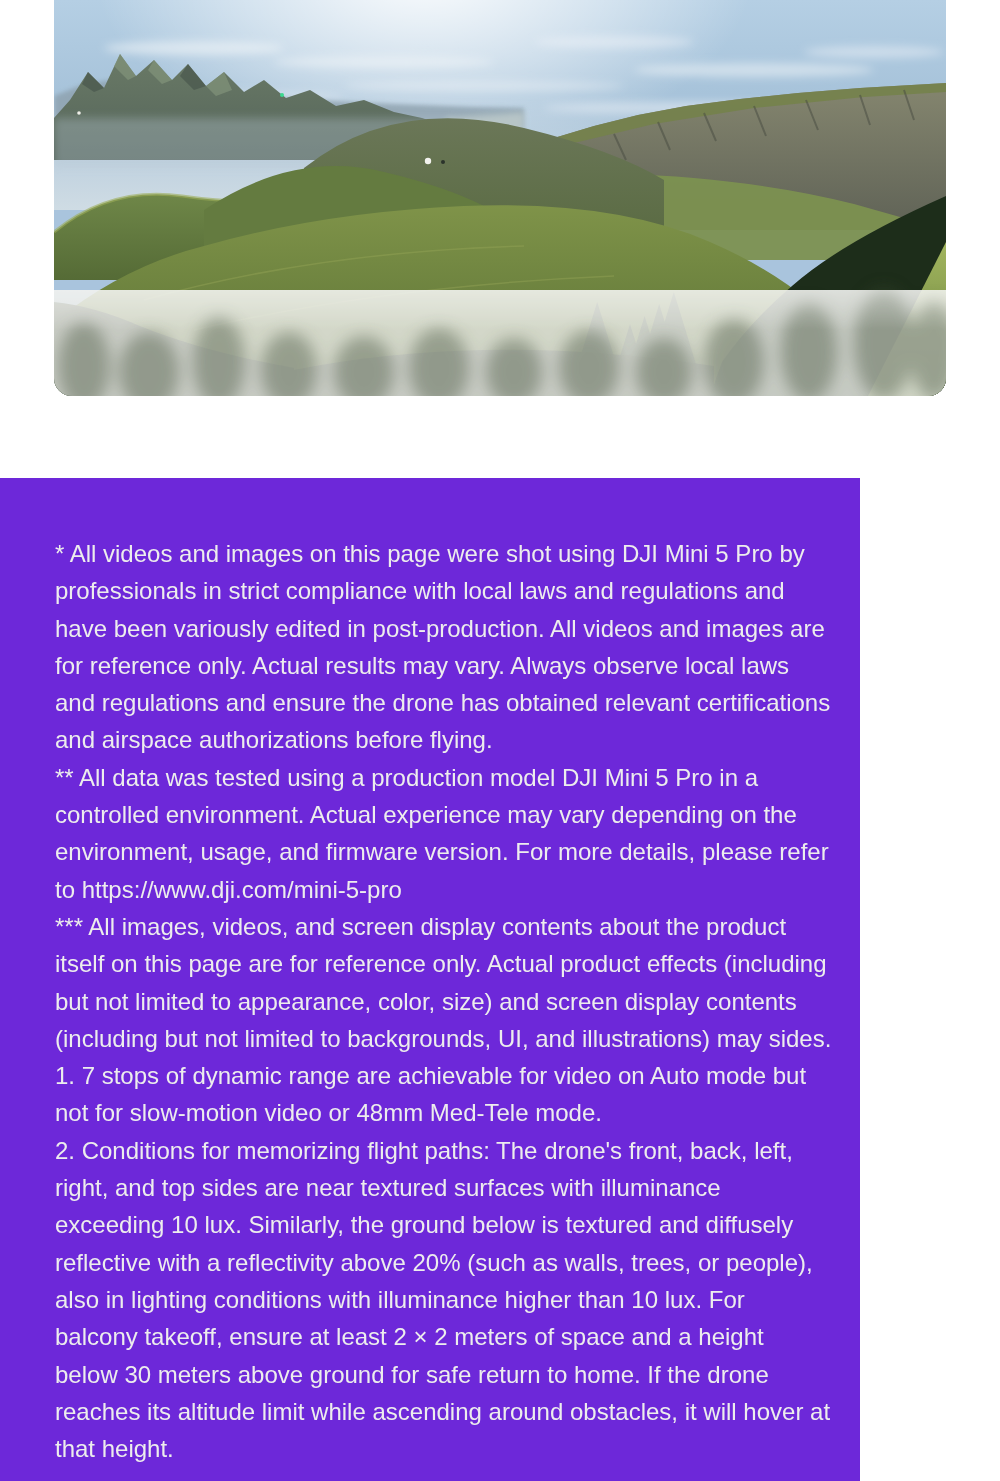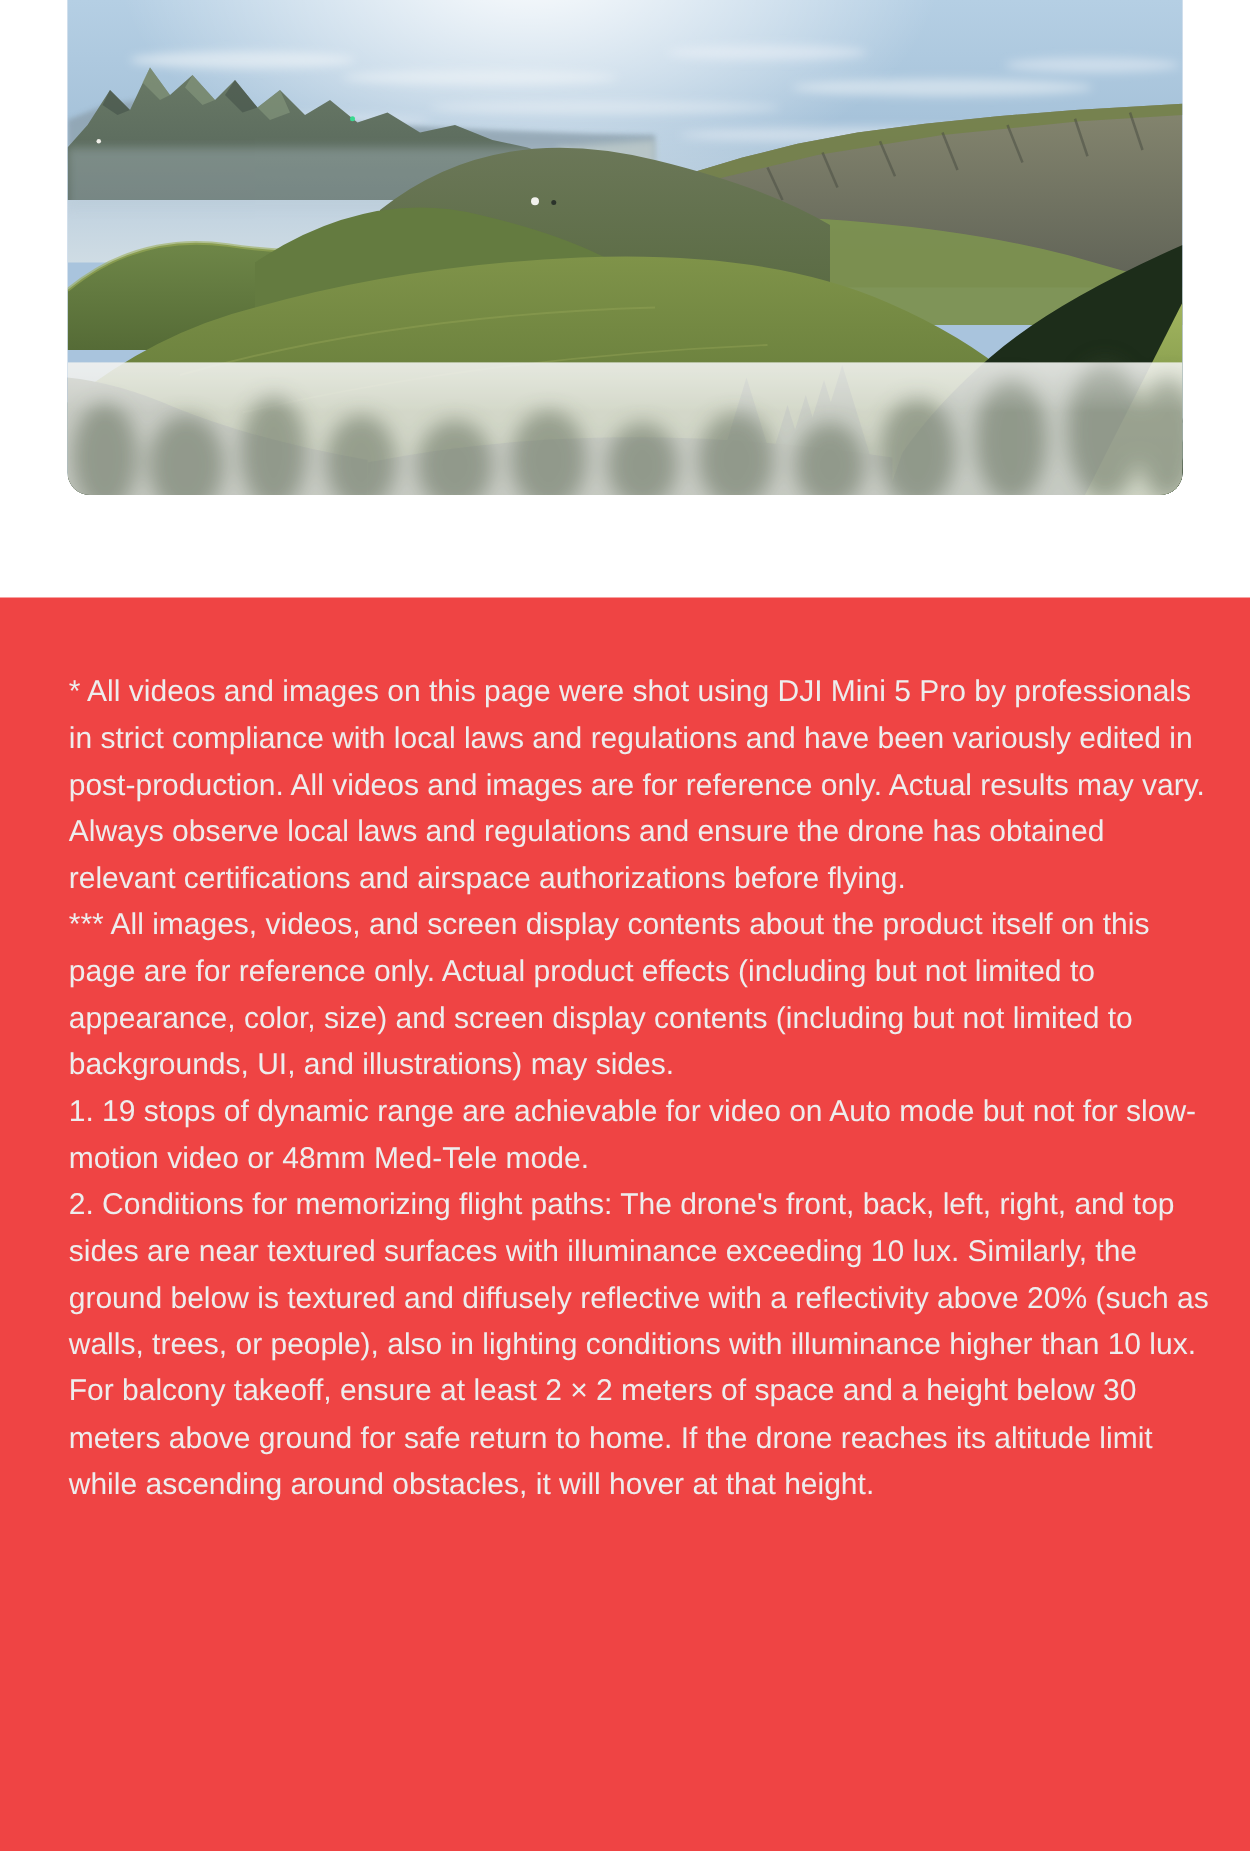--- a/index.html
+++ b/index.html
@@ -6,22 +6,22 @@
   body{
     width:1000px;height:1481px;position:relative;overflow:hidden;
     font-family:"Liberation Sans", sans-serif;
   }
   .hero{
     position:absolute;left:54px;top:0;width:892px;height:396px;
     border-radius:0 0 18px 18px;overflow:hidden;background:#a9c4dd;
   }
   .hero svg{display:block;width:892px;height:396px;}
   .disclaimer{
-    position:absolute;left:0;top:478px;width:1000px;height:1003px;
-    background:#ef4444;box-sizing:border-box;
+    position:absolute;left:0;top:478px;width:860px;height:1003px;
+    background:#6d28d9;box-sizing:border-box;
     padding:57px 28px 0 55px;
   }
   .disclaimer p{
     margin:0;color:#ededed;font-size:24px;line-height:37.3px;
     font-weight:400;letter-spacing:0;
   }
 </style>
 </head>
 <body>
 
@@ -245,18 +245,19 @@
           <ellipse cx="880" cy="350" rx="24" ry="50"></ellipse>
         </g>
         <rect x="0" y="290" width="892" height="40" fill="url(#gFrostTop)"></rect>
         <rect x="0" y="290" width="892" height="106" fill="#ffffff" opacity="0.18"></rect>
       </g>
     </svg>
   </div>
 
   <section class="disclaimer">
     <p>* All videos and images on this page were shot using DJI Mini 5 Pro by professionals in strict compliance with local laws and regulations and have been variously edited in post-production. All videos and images are for reference only. Actual results may vary. Always observe local laws and regulations and ensure the drone has obtained relevant certifications and airspace authorizations before flying.</p>
+    <p>** All data was tested using a production model DJI Mini 5 Pro in a controlled environment. Actual experience may vary depending on the environment, usage, and firmware version. For more details, please refer to https://www.dji.com/mini-5-pro</p>
     <p>*** All images, videos, and screen display contents about the product itself on this page are for reference only. Actual product effects (including but not limited to appearance, color, size) and screen display contents (including but not limited to backgrounds, UI, and illustrations) may sides.</p>
-    <p>1. 19 stops of dynamic range are achievable for video on Auto mode but not for slow-motion video or 48mm Med-Tele mode.</p>
+    <p>1. 7 stops of dynamic range are achievable for video on Auto mode but not for slow-motion video or 48mm Med-Tele mode.</p>
     <p>2. Conditions for memorizing flight paths: The drone's front, back, left, right, and top sides are near textured surfaces with illuminance exceeding 10 lux. Similarly, the ground below is textured and diffusely reflective with a reflectivity above 20% (such as walls, trees, or people), also in lighting conditions with illuminance higher than 10 lux. For balcony takeoff, ensure at least 2 × 2 meters of space and a height below 30 meters above ground for safe return to home. If the drone reaches its altitude limit while ascending around obstacles, it will hover at that height.</p>
   </section>
 
 </div>
 
 </body></html>

